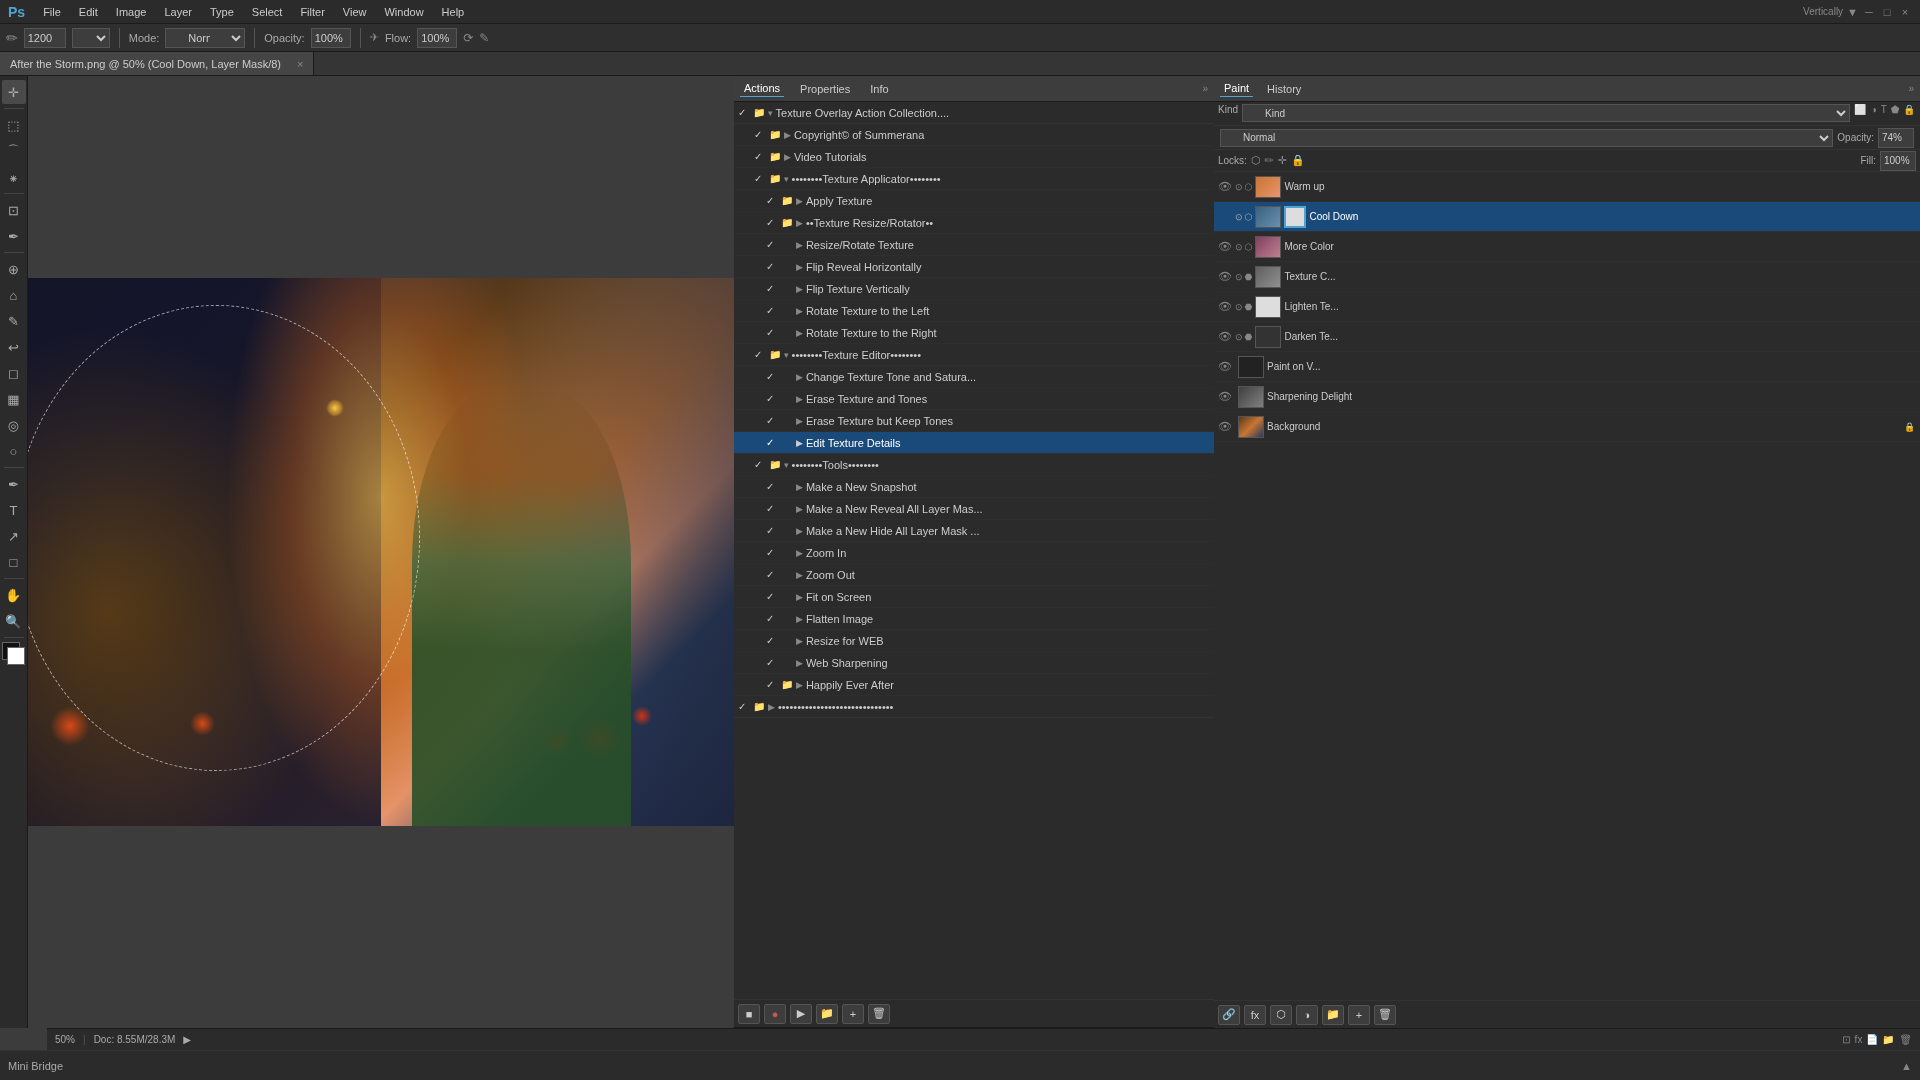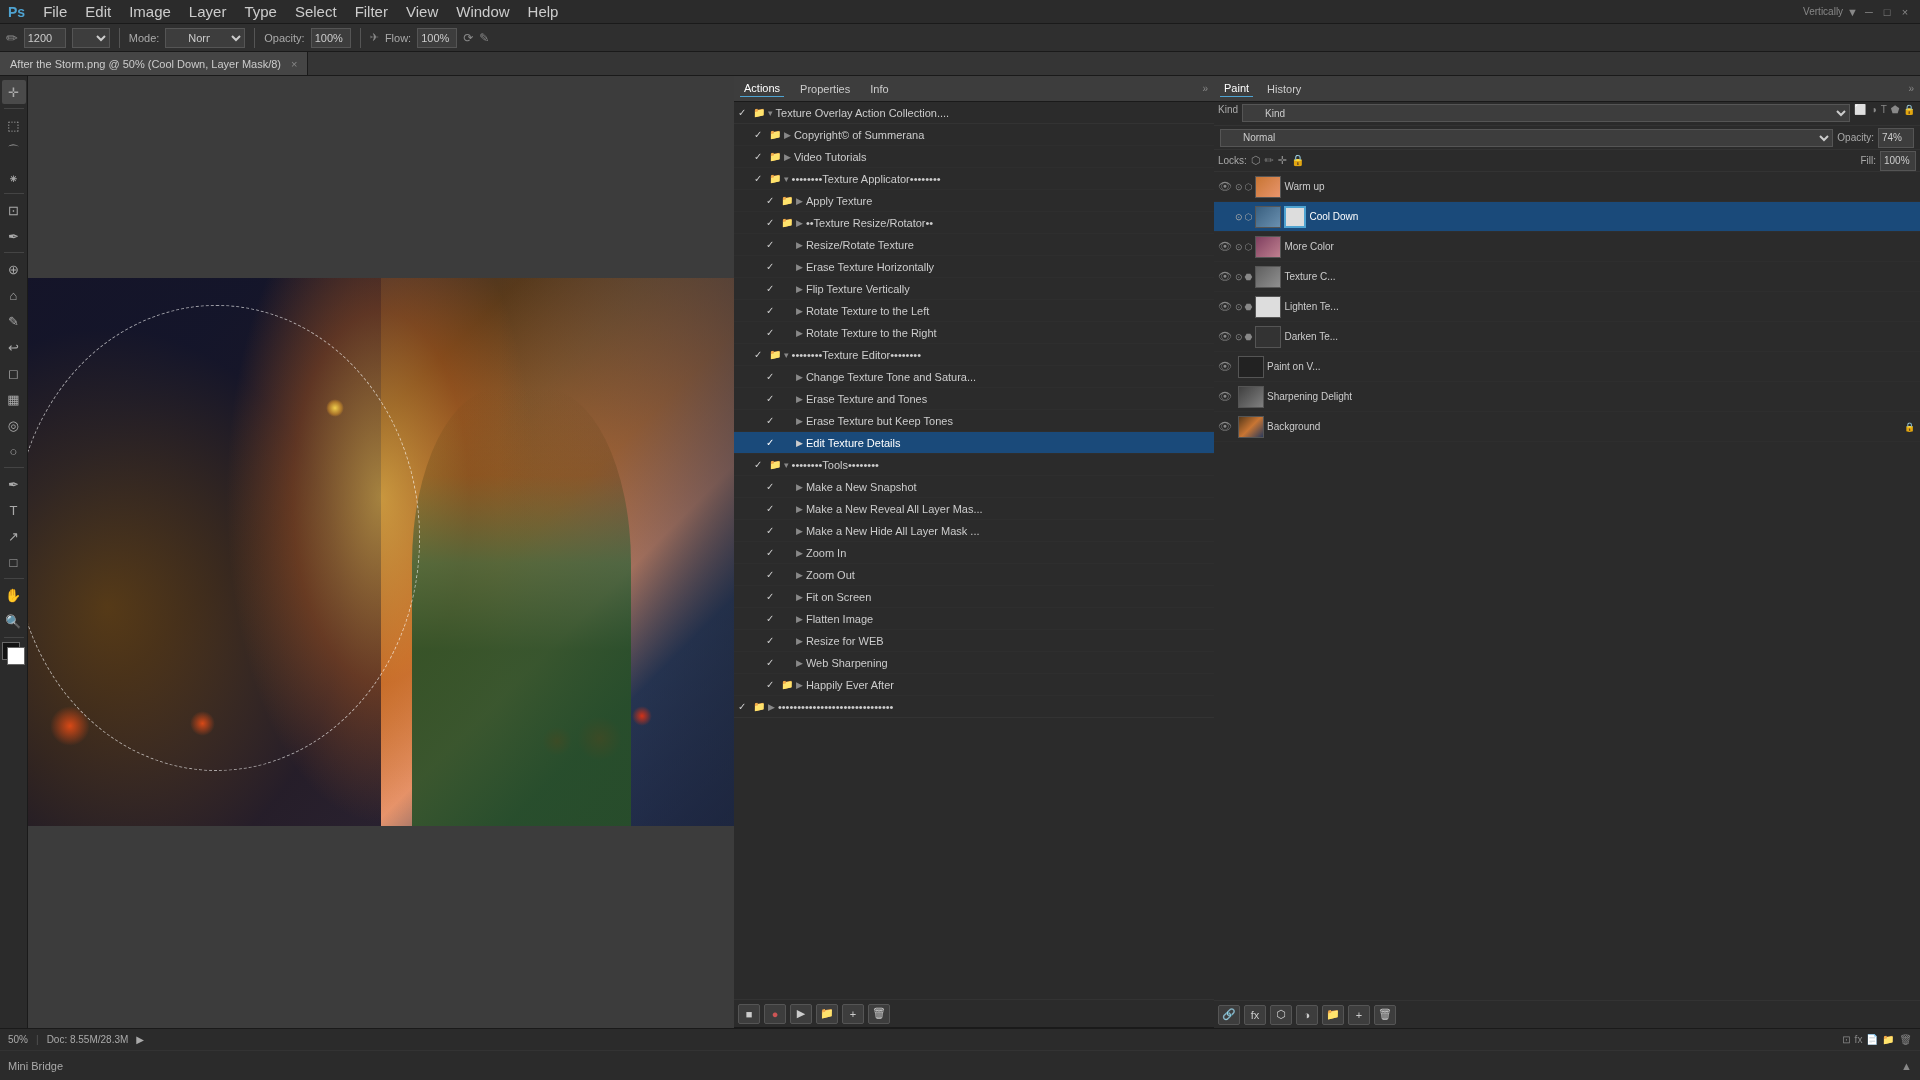--- a/index.html
+++ b/index.html
@@ -23,21 +23,21 @@
       align-items: center;
       padding: 0 8px;
       gap: 2px;
       border-bottom: 1px solid #1a1a1a;
       flex-shrink: 0;
     }
     .menu-item {
       padding: 2px 8px;
       cursor: pointer;
       color: #ccc;
-      font-size: 15px;
+      font-size: 11px;
     }
     #ps-logo {
       color: #4fa3d1;
       font-weight: bold;
       font-size: 14px;
       margin-right: 8px;
     }
 
     
     #options-bar {
@@ -81,21 +81,21 @@
     }
     .doc-tab {
       background: #454545;
       border-right: 1px solid #1a1a1a;
       height: 100%;
       display: flex;
       align-items: center;
       padding: 0 10px;
       font-size: 11px;
       color: #ccc;
-      gap: 10px;
+      gap: 16px;
       cursor: pointer;
     }
     .doc-tab .close-btn { color: #888; cursor: pointer; }
 
     
     #main-area {
       display: flex;
       flex: 1;
       overflow: hidden;
     }
@@ -365,20 +365,21 @@
       height: 22px;
       background: #2b2b2b;
       border-top: 1px solid #1a1a1a;
       display: flex;
       align-items: center;
       padding: 0 8px;
       font-size: 10px;
       color: #aaa;
       gap: 8px;
       flex-shrink: 0;
+      margin-left: 47px;
     }
 
     
     #mini-bridge {
       height: 30px;
       background: #2b2b2b;
       border-top: 1px solid #333;
       display: flex;
       align-items: center;
       padding: 0 8px;
@@ -560,21 +561,21 @@
       <div class="action-item" style="padding-left:32px;">
         <span class="check-mark on">✓</span>
         <span class="folder-icon"></span>
         <span class="expand-arrow">▶</span>
         <span class="action-label">Resize/Rotate Texture</span>
       </div>
       <div class="action-item" style="padding-left:32px;">
         <span class="check-mark on">✓</span>
         <span style="width:12px;"></span>
         <span class="expand-arrow">▶</span>
-        <span class="action-label">Erase Texture Horizontally</span>
+        <span class="action-label">Flip Reveal Horizontally</span>
       </div>
       <div class="action-item" style="padding-left:32px;">
         <span class="check-mark on">✓</span>
         <span style="width:12px;"></span>
         <span class="expand-arrow">▶</span>
         <span class="action-label">Flip Texture Vertically</span>
       </div>
       <div class="action-item" style="padding-left:32px;">
         <span class="check-mark on">✓</span>
         <span style="width:12px;"></span>

